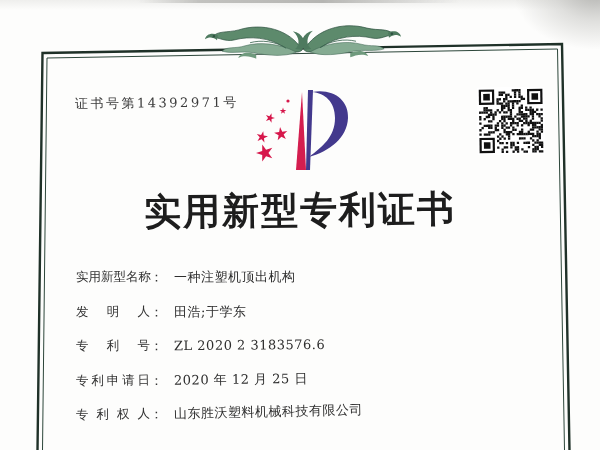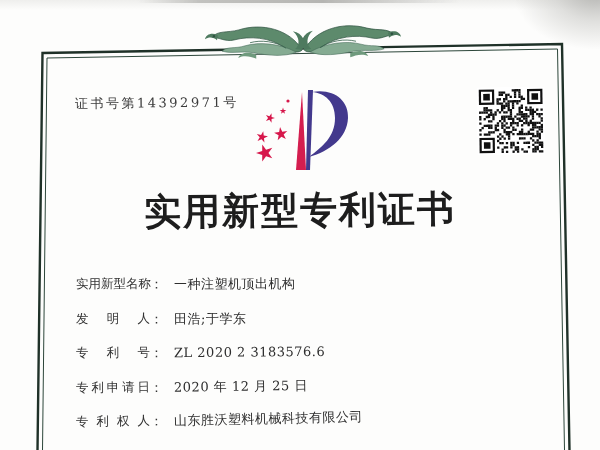--- a/index.html
+++ b/index.html
@@ -27,21 +27,21 @@
     position:absolute;left:75px;top:95px;
     font-size:13px;letter-spacing:2.5px;color:#3b3b3b;
     transform:rotate(-0.5deg);transform-origin:0 50%;
     white-space:nowrap;
   }
   .cert-title{
     position:absolute;left:50%;top:186px;transform:translateX(-50%) rotate(-0.6deg);
     font-size:37px;font-weight:700;letter-spacing:2px;color:#1d1d1d;
     white-space:nowrap;
   }
-  .fields{position:absolute;left:76px;top:276px;width:470px;}
+  .fields{position:absolute;left:76px;top:269px;width:470px;}
   .field-row{
     white-space:nowrap;height:14px;margin-bottom:20.5px;
     font-size:13px;color:var(--ink);transform-origin:0 50%;
   }
   .field-row:nth-child(1){transform:rotate(-0.3deg)}
   .field-row:nth-child(2){transform:rotate(-0.4deg)}
   .field-row:nth-child(3){transform:rotate(-0.5deg)}
   .field-row:nth-child(4){transform:rotate(-0.8deg)}
   .field-row:nth-child(5){transform:rotate(-1.2deg)}
   .field-label{

